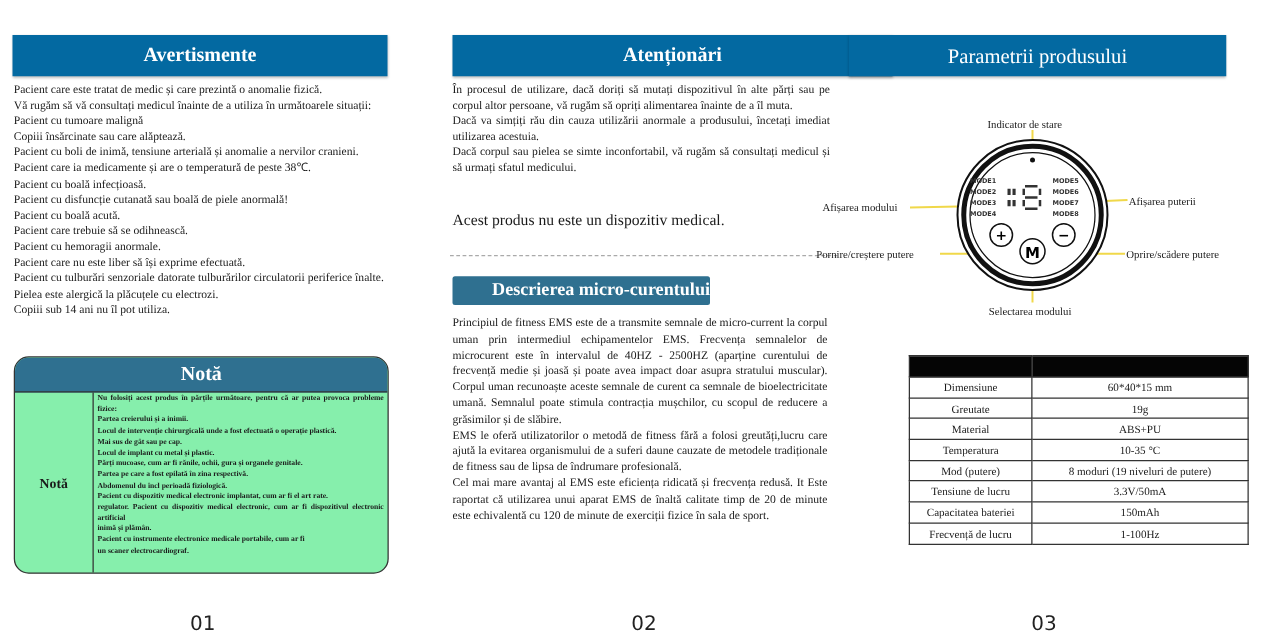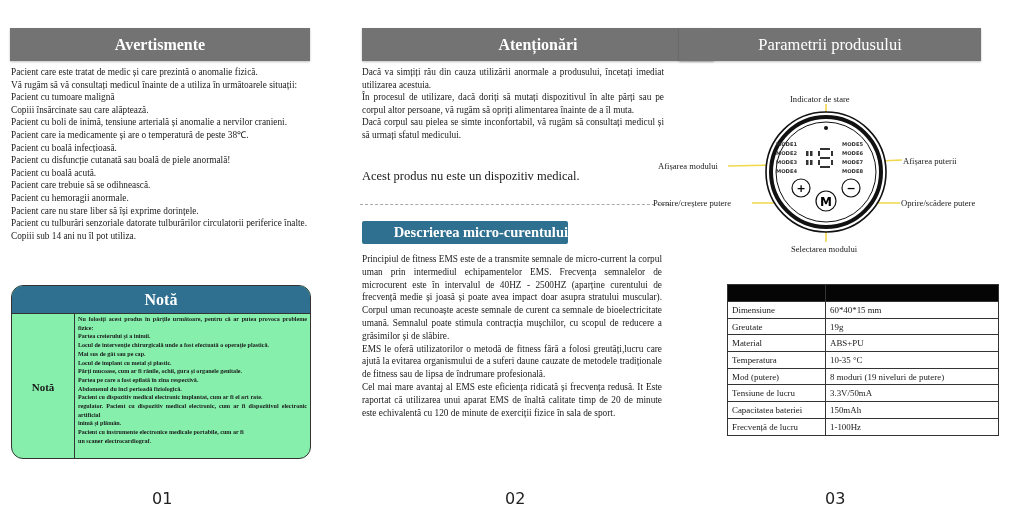--- a/index.html
+++ b/index.html
@@ -2,21 +2,21 @@
 <html><head>
 <meta charset="utf-8">
 <style>
   html, body { margin: 0; padding: 0; }
   body {
     width: 1024px; height: 514px; background: #ffffff; position: relative; overflow: hidden;
     font-family: "Liberation Serif", serif; color: #1a1a1a;
   }
   .page { position: absolute; top: 0; height: 514px; }
   .banner {
-    position: absolute; background: #737373; color: #fff; text-align: center;
+    position: absolute; background: #0369a1; color: #fff; text-align: center;
     font-family: "Liberation Serif", serif; font-weight: bold;
     box-shadow: 0 1px 2px rgba(0,0,0,0.25);
   }
   .body-text {
     position: absolute; font-size: 9.3px; line-height: 12.6px; text-align: justify;
   }
   .body-text p { margin: 0; }
   .page-num {
     position: absolute; top: 489px; font-family: "DejaVu Sans", sans-serif; font-size: 16px; color: #222;
   }
@@ -60,43 +60,44 @@
   #p3 { left: 648px; width: 344px; }
   #p3 .banner {
     left: 31px; top: 28px; width: 302px; height: 33px; line-height: 33px; font-size: 16.5px; font-weight: normal;
   }
   .diagram { position: absolute; left: 0; top: 90px; width: 344px; height: 170px; }
   .diagram-label { position: absolute; font-size: 8.6px; white-space: nowrap; }
   .spec-table {
     position: absolute; left: 727px; top: 284px; width: 272px; border-collapse: collapse;
     font-size: 8.9px; font-family: "Liberation Serif", serif;
   }
-  .spec-table td { border: 1px solid #333; padding: 0 4px; height: 15.7px; }
+  .spec-table td { border: 1px solid #333; padding: 0 4px; height: 15.7px; text-align: center; }
   .spec-table tr.head td { background: #050505; height: 16px; }
   .spec-table td.k { width: 89px; }
 </style>
 </head>
 <body>
 
 <section id="p1" class="page">
   <div class="banner">Avertismente</div>
   <div class="body-text">
     <p>Pacient care este tratat de medic și care prezintă o anomalie fizică.</p>
     <p>Vă rugăm să vă consultați medicul înainte de a utiliza în următoarele situații:</p>
     <p>Pacient cu tumoare malignă</p>
     <p>Copiii însărcinate sau care alăptează.</p>
     <p>Pacient cu boli de inimă, tensiune arterială și anomalie a nervilor cranieni.</p>
     <p>Pacient care ia medicamente și are o temperatură de peste 38℃.</p>
     <p>Pacient cu boală infecțioasă.</p>
     <p>Pacient cu disfuncție cutanată sau boală de piele anormală!</p>
     <p>Pacient cu boală acută.</p>
     <p>Pacient care trebuie să se odihnească.</p>
     <p>Pacient cu hemoragii anormale.</p>
-    <p>Pacient care nu stare liber să își exprime dorințele.</p>
+    <p>Pacient care nu este liber să își exprime efectuată.</p>
     <p>Pacient cu tulburări senzoriale datorate tulburărilor circulatorii periferice înalte.</p>
+    <p>Pielea este alergică la plăcuțele cu electrozi.</p>
     <p>Copiii sub 14 ani nu îl pot utiliza.</p>
   </div>
 
   <div class="nota-box">
     <div class="nota-head">Notă</div>
     <div class="nota-row">
       <div class="nota-label">Notă</div>
       <div class="nota-content">
         <p>Nu folosiți acest produs în părțile următoare, pentru că ar putea provoca probleme fizice:</p>
         <p>Partea creierului și a inimii.</p>
@@ -113,22 +114,22 @@
         <p>un scaner electrocardiograf.</p>
       </div>
     </div>
   </div>
   <div class="page-num" style="left:152px;">01</div>
 </section>
 
 <section id="p2" class="page">
   <div class="banner">Atenționări</div>
   <div class="body-text intro">
+    <p>În procesul de utilizare, dacă doriți să mutați dispozitivul în alte părți sau pe corpul altor persoane, vă rugăm să opriți alimentarea înainte de a îl muta.</p>
     <p>Dacă va simțiți rău din cauza utilizării anormale a produsului, încetați imediat utilizarea acestuia.</p>
-    <p>În procesul de utilizare, dacă doriți să mutați dispozitivul în alte părți sau pe corpul altor persoane, vă rugăm să opriți alimentarea înainte de a îl muta.</p>
     <p>Dacă corpul sau pielea se simte inconfortabil, vă rugăm să consultați medicul și să urmați sfatul medicului.</p>
   </div>
   <div class="not-medical">Acest produs nu este un dispozitiv medical.</div>
   <div class="dashed-line"></div>
   <div class="ems-banner">Descrierea micro-curentului EMS</div>
   <div class="body-text ems-text">
     <p>Principiul de fitness EMS este de a transmite semnale de micro-current la corpul uman prin intermediul echipamentelor EMS. Frecvența semnalelor de microcurent este în intervalul de 40HZ - 2500HZ (aparține curentului de frecvență medie și joasă și poate avea impact doar asupra stratului muscular). Corpul uman recunoaște aceste semnale de curent ca semnale de bioelectricitate umană. Semnalul poate stimula contracția mușchilor, cu scopul de reducere a grăsimilor și de slăbire.</p>
     <p>EMS le oferă utilizatorilor o metodă de fitness fără a folosi greutăți,lucru care ajută la evitarea organismului de a suferi daune cauzate de metodele tradiționale de fitness sau de lipsa de îndrumare profesională.</p>
     <p>Cel mai mare avantaj al EMS este eficiența ridicată și frecvența redusă. It Este raportat că utilizarea unui aparat EMS de înaltă calitate timp de 20 de minute este echivalentă cu 120 de minute de exerciții fizice în sala de sport.</p>
   </div>

